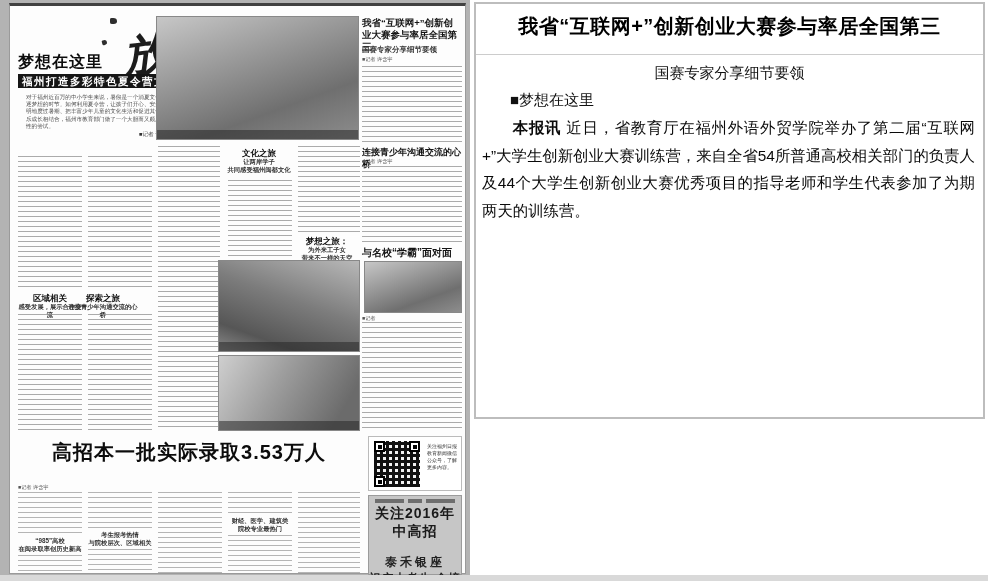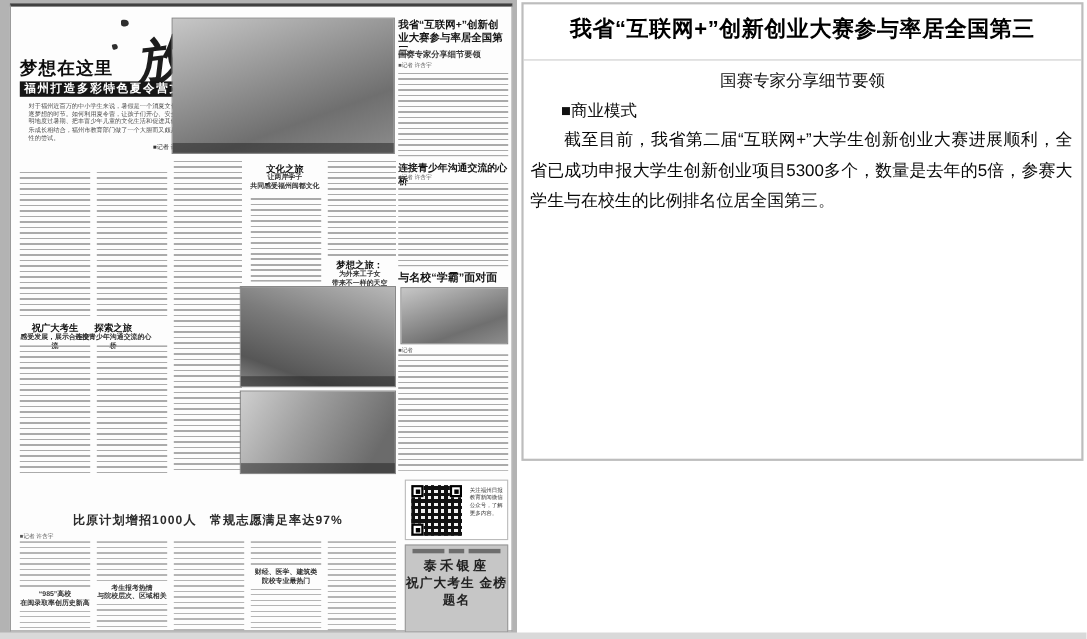--- a/index.html
+++ b/index.html
@@ -87,21 +87,21 @@
     <div class="abs np-by" style="left:352px;top:152px;">■记者 许含宇</div>
     <div class="abs tx" style="left:352px;top:160px;width:100px;height:76px;"></div>
 
     <div class="abs np-h1" style="left:352px;top:241px;width:102px;font-size:10px;">与名校“学霸”面对面</div>
     <div class="abs photo" style="left:354px;top:255px;width:98px;height:52px;"></div>
     <div class="abs np-by" style="left:352px;top:309px;">■记者</div>
     <div class="abs tx" style="left:352px;top:316px;width:100px;height:106px;"></div>
 
     <div class="abs tx" style="left:8px;top:150px;width:64px;height:134px;"></div>
     <div class="abs" style="left:6px;top:287px;width:68px;">
-      <div class="sec-t">祝广大考生</div>
+      <div class="sec-t">区域相关</div>
       <div class="sec-s">感受发展，展示合作交流</div>
     </div>
     <div class="abs tx" style="left:8px;top:308px;width:64px;height:116px;"></div>
 
     <div class="abs tx" style="left:78px;top:150px;width:64px;height:134px;"></div>
     <div class="abs" style="left:57px;top:287px;width:72px;">
       <div class="sec-t">探索之旅</div>
       <div class="sec-s">连接青少年沟通交流的心桥</div>
     </div>
     <div class="abs tx" style="left:78px;top:308px;width:64px;height:116px;"></div>
@@ -137,26 +137,27 @@
       </div>
       <div class="abs qr-cap" style="left:58px;top:6px;width:32px;">关注福州日报教育新闻微信公众号，了解更多内容。</div>
     </div>
 
     <div class="abs adbox" style="left:358px;top:489px;width:94px;height:80px;">
       <div class="ad-strip" style="margin:3px 6px 2px;">
           <i></i>
           <i style="flex:0 0 14px;"></i>
           <i></i>
         </div>
-      <div class="ad-brand" style="margin-top:3px;">泰禾银座</div>
+      <div class="ad-banner">关注2016年中高招</div>
+      <div class="ad-brand" style="margin-top:13px;">泰禾银座</div>
       <div class="ad-wish">祝广大考生 金榜题名</div>
 
     </div>
 
-    <div class="abs big-h2" style="left:6px;top:459px;width:346px;">比原计划增招1000人　常规志愿满足率达97%</div>
+    <div class="abs big-h1" style="left:6px;top:433px;width:346px;">高招本一批实际录取3.53万人</div>
     <div class="abs np-by" style="left:8px;top:478px;">■记者 许含宇</div>
 
     <div class="abs tx-lite" style="left:8px;top:486px;width:64px;height:44px;"></div>
     <div class="abs" style="left:6px;top:531px;width:68px;">
       <div class="sec-s">“985”高校</div>
       <div class="sec-s">在闽录取率创历史新高</div>
     </div>
     <div class="abs tx-lite" style="left:8px;top:549px;width:64px;height:18px;"></div>
 
     <div class="abs tx-lite" style="left:78px;top:486px;width:64px;height:38px;"></div>
@@ -175,20 +176,20 @@
     </div>
     <div class="abs tx-lite" style="left:218px;top:529px;width:64px;height:38px;"></div>
 
     <div class="abs tx-lite" style="left:288px;top:486px;width:62px;height:81px;"></div>
   </div>
 
   <div class="abs" id="reader">
     <div class="abs r-title" style="left:0;right:0;top:9px;">我省“互联网+”创新创业大赛参与率居全国第三</div>
     <div class="abs r-div" style="left:0;right:0;top:50px;"></div>
     <div class="abs r-sub" style="left:0;right:0;top:60px;">国赛专家分享细节要领</div>
-    <div class="abs r-by" style="left:34px;top:87px;">■商业模式</div>
+    <div class="abs r-by" style="left:34px;top:87px;">■梦想在这里</div>
     <div class="abs r-body" style="left:6px;right:8px;top:110px;">
-      <p>截至目前，我省第二届“互联网+”大学生创新创业大赛进展顺利，全省已成功申报大学生创新创业项目5300多个，数量是去年的5倍，参赛大学生与在校生的比例排名位居全国第三。</p>
+      <p><b>本报讯</b><span> 近日，省教育厅在福州外语外贸学院举办了第二届“互联网+”大学生创新创业大赛训练营，来自全省54所普通高校相关部门的负责人及44个大学生创新创业大赛优秀项目的指导老师和学生代表参加了为期两天的训练营。</span></p>
     </div>
   </div>
 
   <div class="abs" id="bottom-bar"></div>
 </div>
 
 </body></html>

